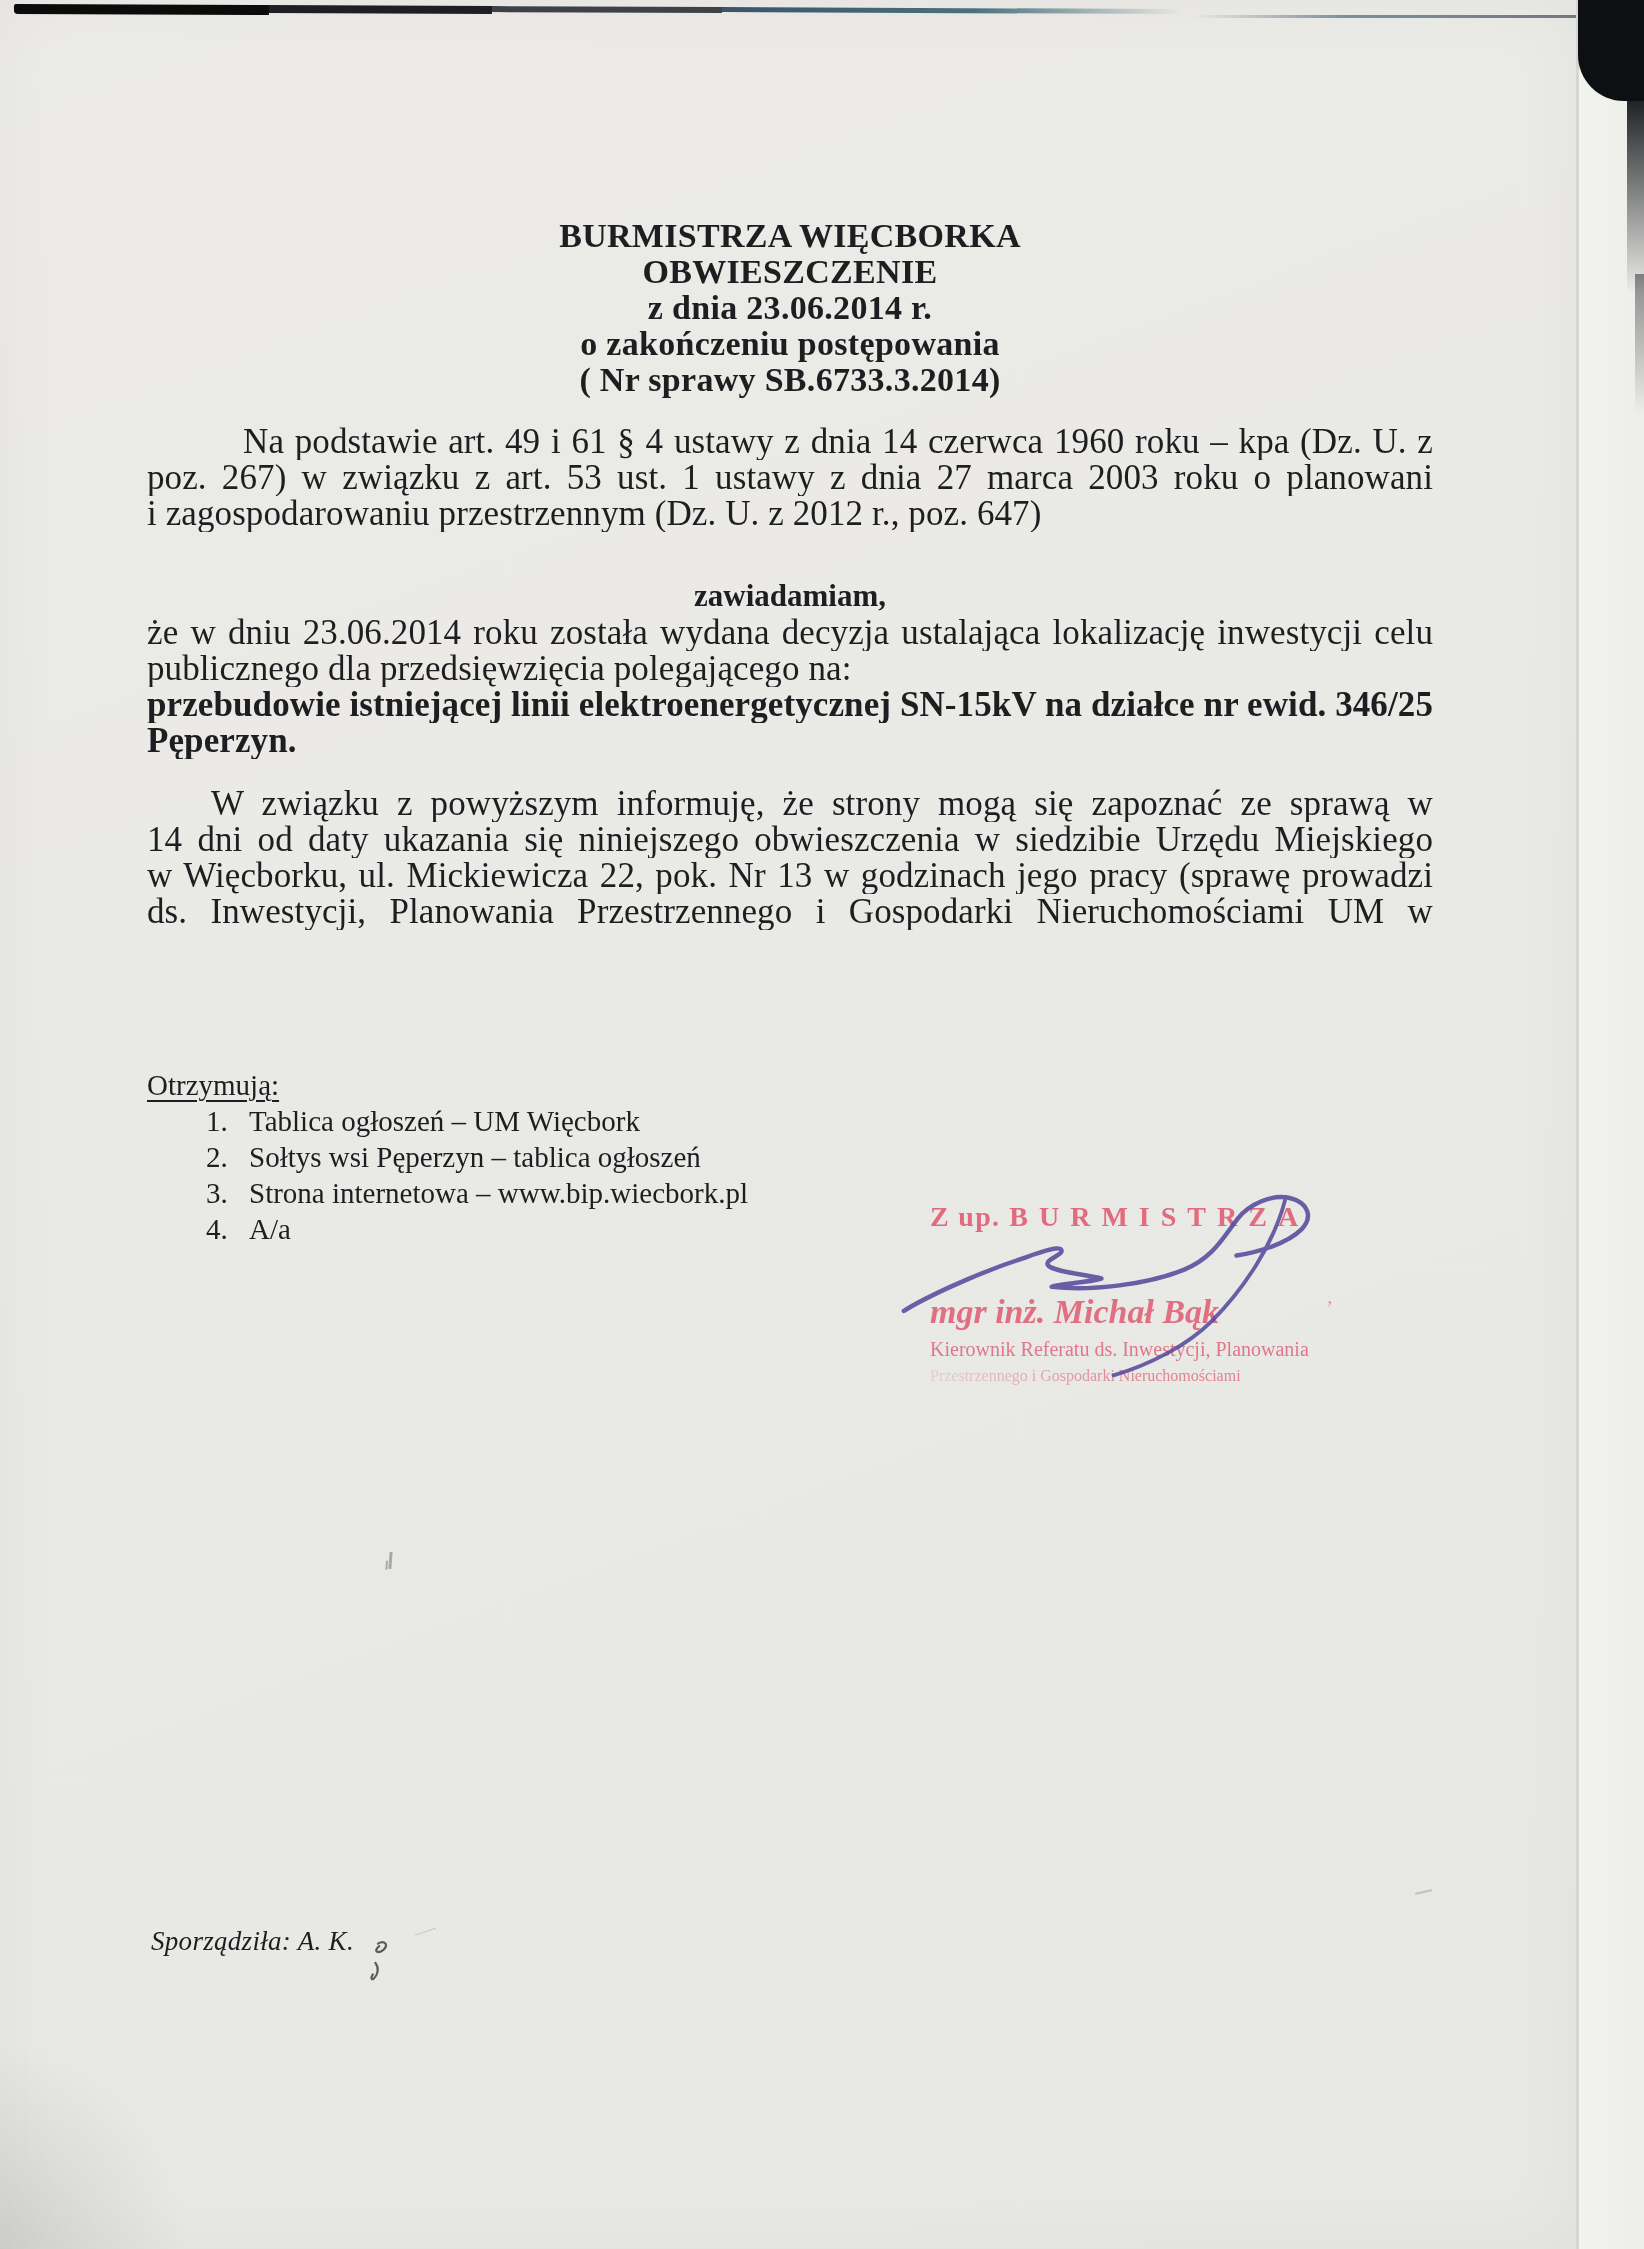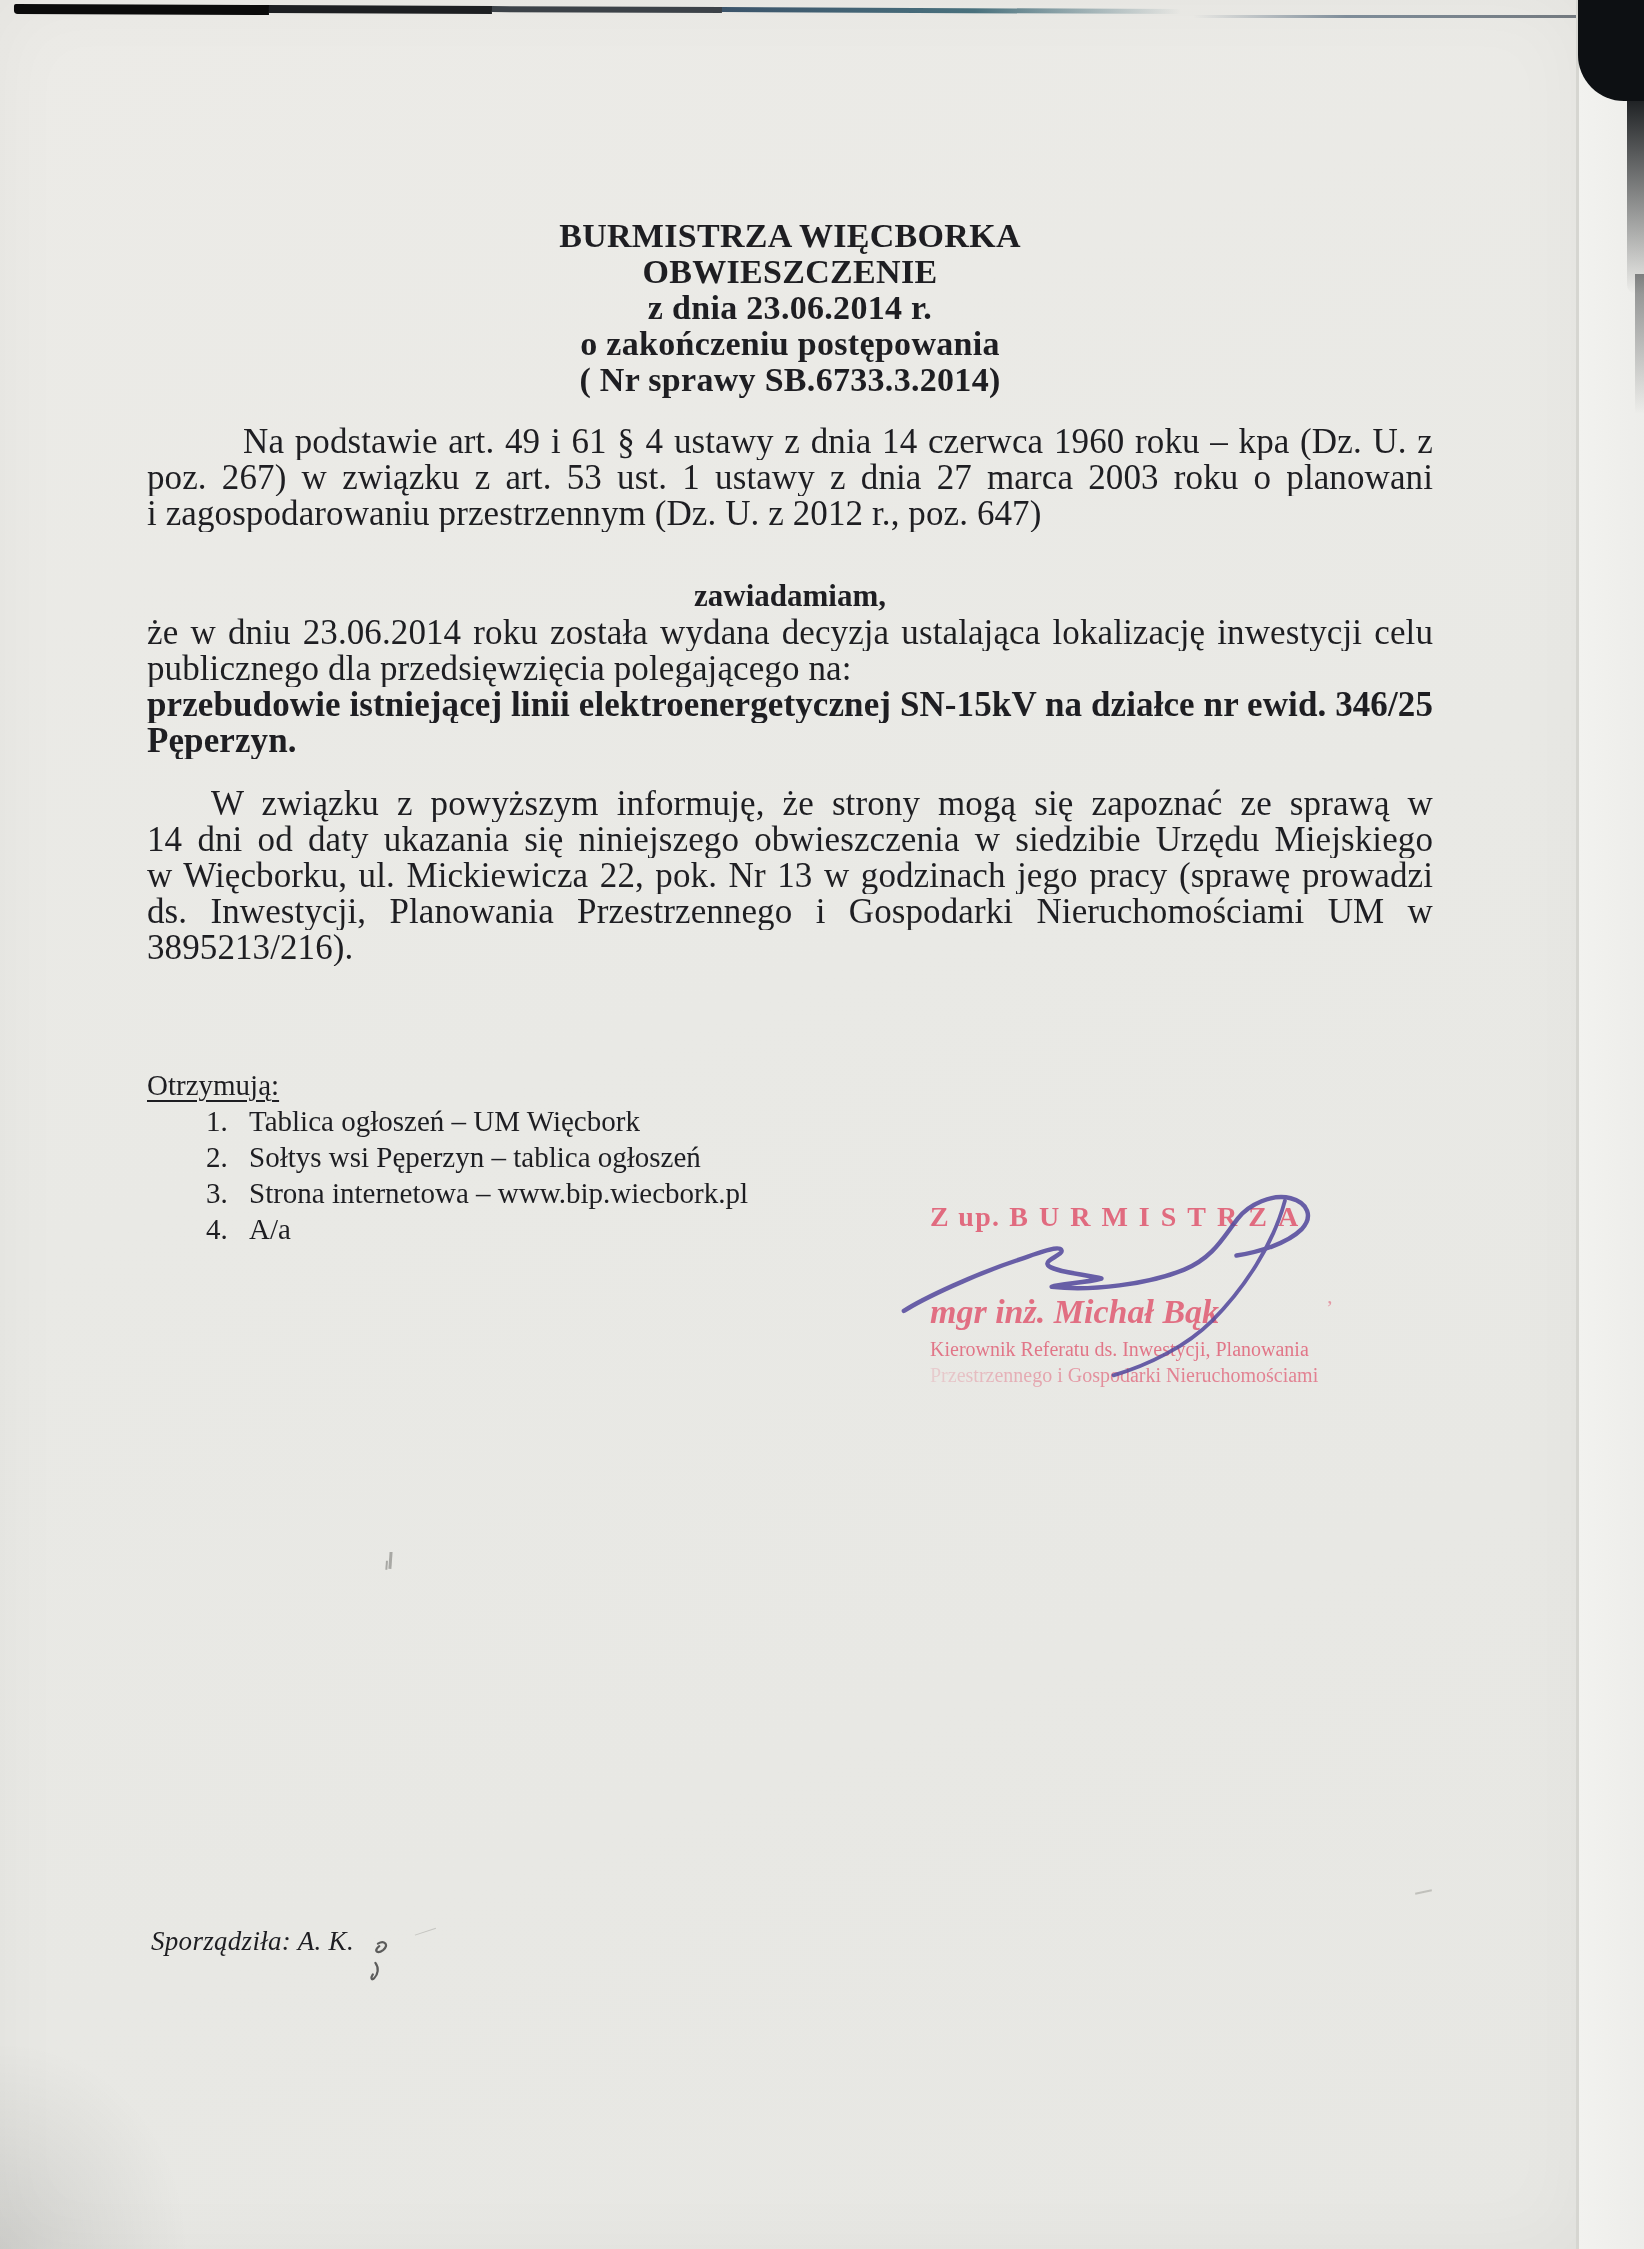--- a/index.html
+++ b/index.html
@@ -66,21 +66,21 @@
   .recipients .title{text-decoration:underline;text-decoration-thickness:1.9px;text-underline-offset:4.5px;}
   .recipients .row{padding-left:59px;display:flex;}
   .recipients .num{width:43px;flex:0 0 43px;}
   
   .stamp{position:absolute;left:930px;top:1201px;width:447px;color:#e05a72;}
   .stamp .l1{font-size:28px;line-height:32px;font-weight:bold;letter-spacing:1.3px;opacity:.88;}
   .stamp .l1 .spaced{letter-spacing:11px;margin-left:9px;}
   .stamp .name{margin-top:63px;font-size:34px;line-height:31px;font-style:italic;font-weight:bold;opacity:.85;}
   .stamp .t1{margin-top:10.2px;font-size:20px;line-height:25.5px;opacity:.8;}
   .stamp .t2{
-    font-size:20px;line-height:25.5px;opacity:.75;
+    font-size:16px;line-height:25.5px;opacity:.75;
     -webkit-mask-image:linear-gradient(90deg,rgba(0,0,0,.25),rgba(0,0,0,.95) 45%);
     mask-image:linear-gradient(90deg,rgba(0,0,0,.25),rgba(0,0,0,.95) 45%);
   }
   .signature-svg{position:absolute;left:887px;top:1174px;}
   
   .prepared{position:absolute;left:151px;top:1926px;font-size:27px;font-style:italic;letter-spacing:0.3px;}
   
   .speck1{position:absolute;left:389px;top:1552px;width:3.2px;height:16.6px;background:#6a6a66;opacity:.5;transform:rotate(4deg);}
   .speck1:after{content:"";position:absolute;left:-3.2px;top:9px;width:1.9px;height:9px;background:#6a6a66;}
   .speck2{position:absolute;left:416px;top:1931px;width:22px;height:10.2px;
@@ -125,21 +125,20 @@
   <div class="line">publicznego dla przedsięwzięcia polegającego na:</div>
   <div class="line just bold">przebudowie istniejącej linii elektroenergetycznej SN-15kV na działce nr ewid. 346/25 obręb</div>
   <div class="line bold">Pęperzyn.</div>
 </div>
 
 <div class="block" style="top:786px">
   <div class="line just indent-md">W związku z powyższym informuję, że strony mogą się zapoznać ze sprawą w terminie</div>
   <div class="line just">14 dni od daty ukazania się niniejszego obwieszczenia w siedzibie Urzędu Miejskiego</div>
   <div class="line just">w Więcborku, ul. Mickiewicza 22, pok. Nr 13 w godzinach jego pracy (sprawę prowadzi Referat</div>
   <div class="line just">ds. Inwestycji, Planowania Przestrzennego i Gospodarki Nieruchomościami UM w Więcborku - tel.</div>
-  <div class="line">3895213/216).</div>
 </div>
 
 <div class="block recipients">
   <div class="title">Otrzymują:</div>
   <div class="row">
     <span class="num">1.</span>
     <span>Tablica ogłoszeń – UM Więcbork</span>
   </div>
   <div class="row">
     <span class="num">2.</span>

